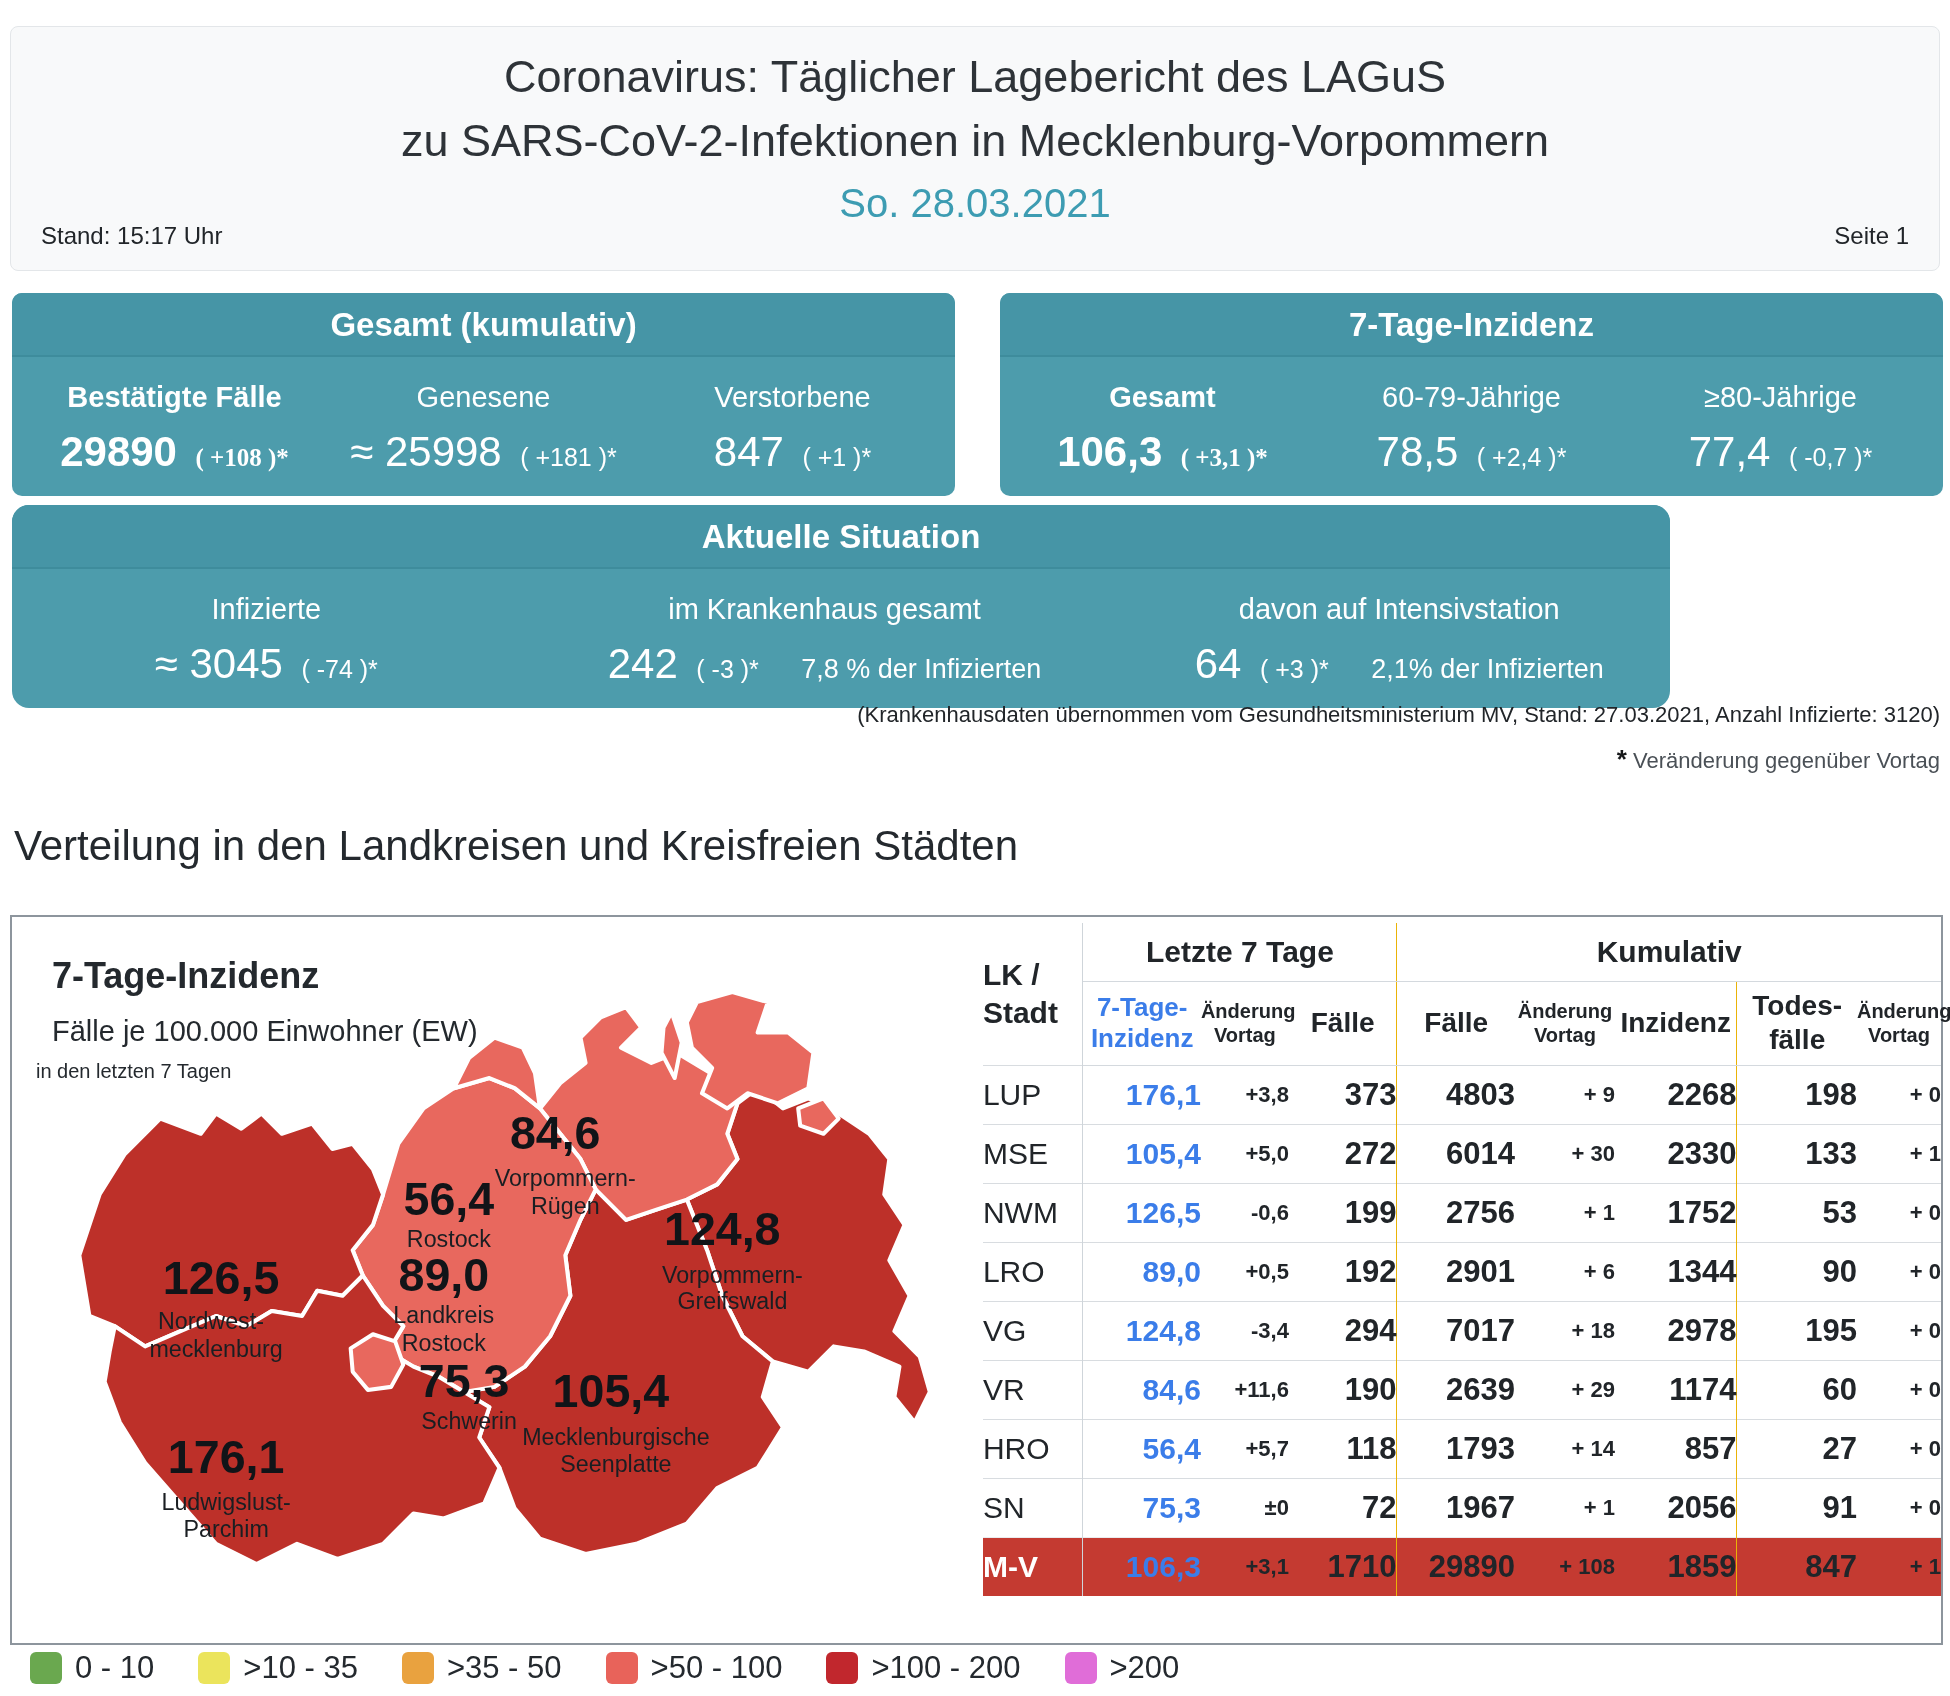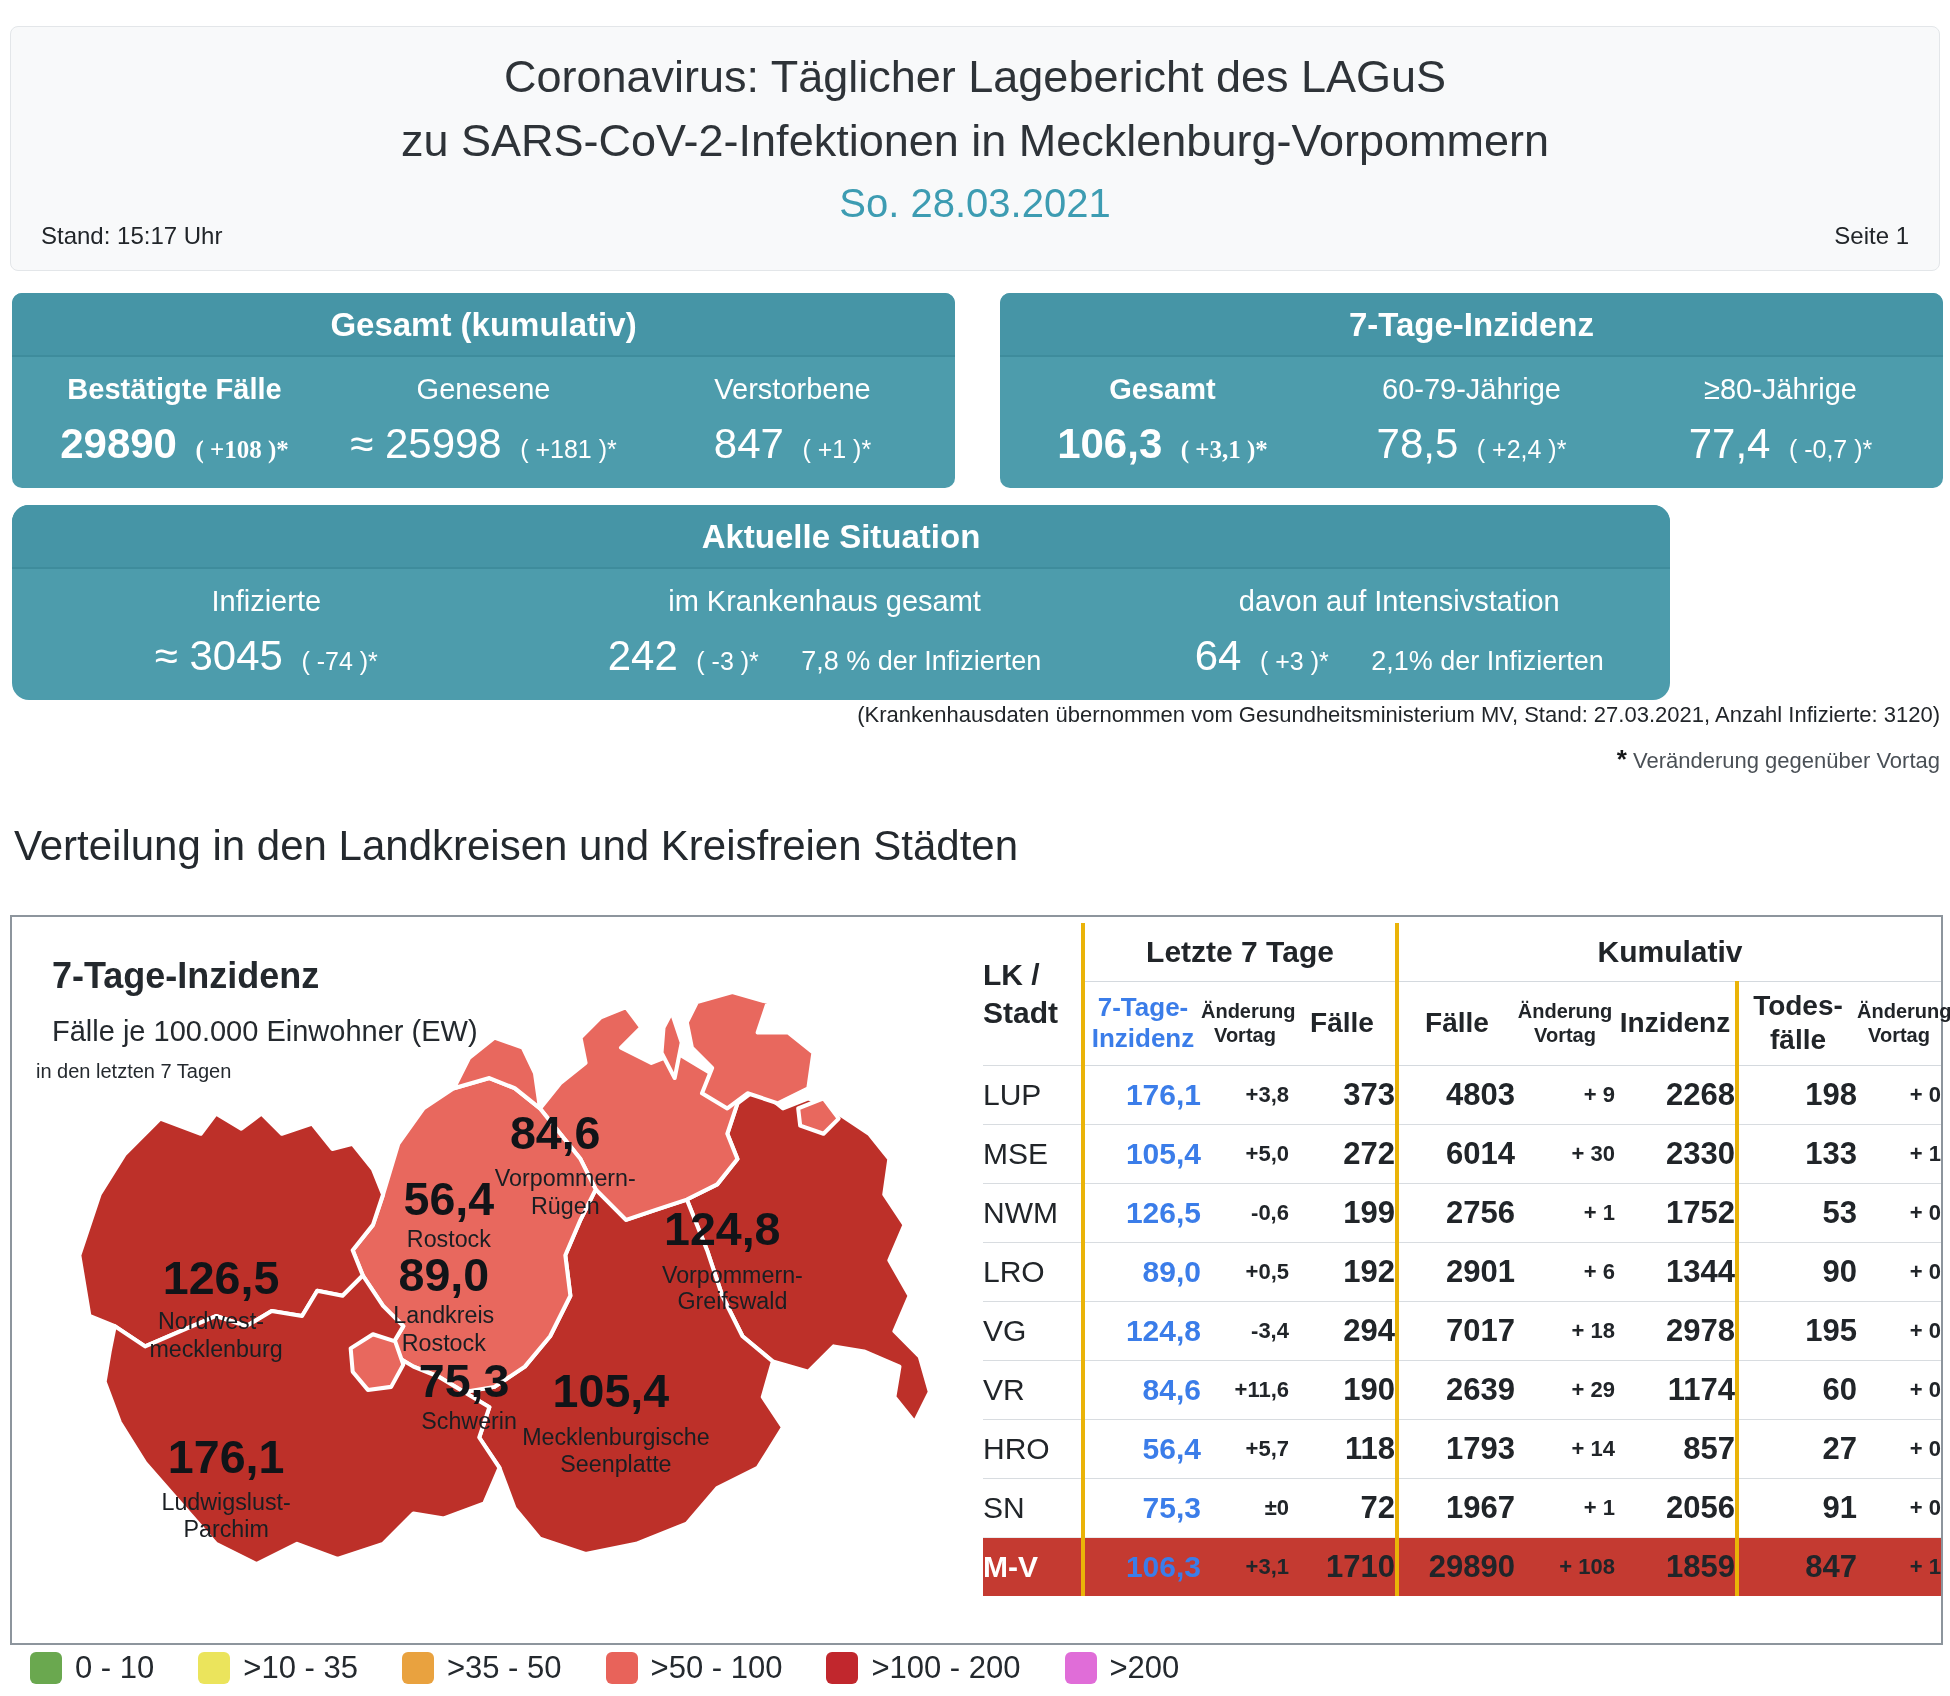--- a/index.html
+++ b/index.html
@@ -20,21 +20,21 @@
   .hero-stand { position:absolute; left:30px;  bottom:20px; font-size:24px; color:#212529; }
   .hero-page  { position:absolute; right:30px; bottom:20px; font-size:24px; color:#212529; }
 
   
   .cards-row { position:absolute; top:293px; left:12px; width:1931px; display:flex; gap:45px; }
   .teal-card { flex:1; border-radius:10px; overflow:hidden; background:#4d9cac; color:#fff; }
   .teal-band {
     background:#4695a6; border-bottom:2px solid #3e8c9c;
     text-align:center; font-size:33px; font-weight:700; padding:13px 0 11px;
   }
-  .card-cols { display:flex; padding:8px 8px 20px; }
+  .card-cols { display:flex; padding:16px 8px 20px; }
   .card-col  { flex:1; text-align:center; }
   .col-label { margin-top:8px; font-size:29px; }
   .col-label.bold { font-weight:700; }
   .col-value-row { margin-top:14px; white-space:nowrap; }
   .val   { font-size:42px; }
   .val.bold { font-weight:700; }
   .delta { font-size:25px; margin-left:14px; }
   .delta.bold { font-weight:700;font-family:Liberation Serif, serif; }
   .extra { font-size:27px; margin-left:38px; }
 
@@ -73,21 +73,21 @@
   table.kreis th, table.kreis td { padding:0; vertical-align:middle; }
   .gh { font-size:30px; font-weight:700; text-align:center; height:58px; color:#212529;
         border-bottom:1px solid #d4d9de; }
   th.lk { text-align:left; padding-left:12px; font-size:30px; font-weight:700;
           border-right:1px solid #cfd5da; line-height:1.25; }
   .sh { height:84px; text-align:center; font-weight:700; color:#212529;
         border-bottom:1px solid #d4d9de; line-height:1.2; }
   .sh.inz   { color:#3b7de9; font-size:26px; }
   .sh.small { font-size:20px; }
   .sh.big   { font-size:28px; }
-  .vl { border-left:4px solid #eab308; }
+  .vl { border-left:1px solid #eab308; }
   tr.data td { height:59px; border-top:1px solid #d8dce0; white-space:nowrap; }
   tr.data:first-of-type td { border-top:none; }
   td.code { font-size:30px; text-align:left; padding-left:12px; color:#212529;
             border-right:1px solid #cfd5da; }
   td.binz { font-size:30px; font-weight:700; color:#3b7de9; text-align:right; padding-right:20px; }
   td.dsm  { font-size:22px; font-weight:700; text-align:right; padding-right:24px; color:#212529; }
   td.bnum { font-size:31px; font-weight:700; text-align:right; padding-right:22px; color:#212529; }
   tr.hl td { background:#c43a31; }
   tr.hl td.code { color:#ffffff; font-weight:700; }
   tr.hl td { border-top:1px solid #e9ecef; }

